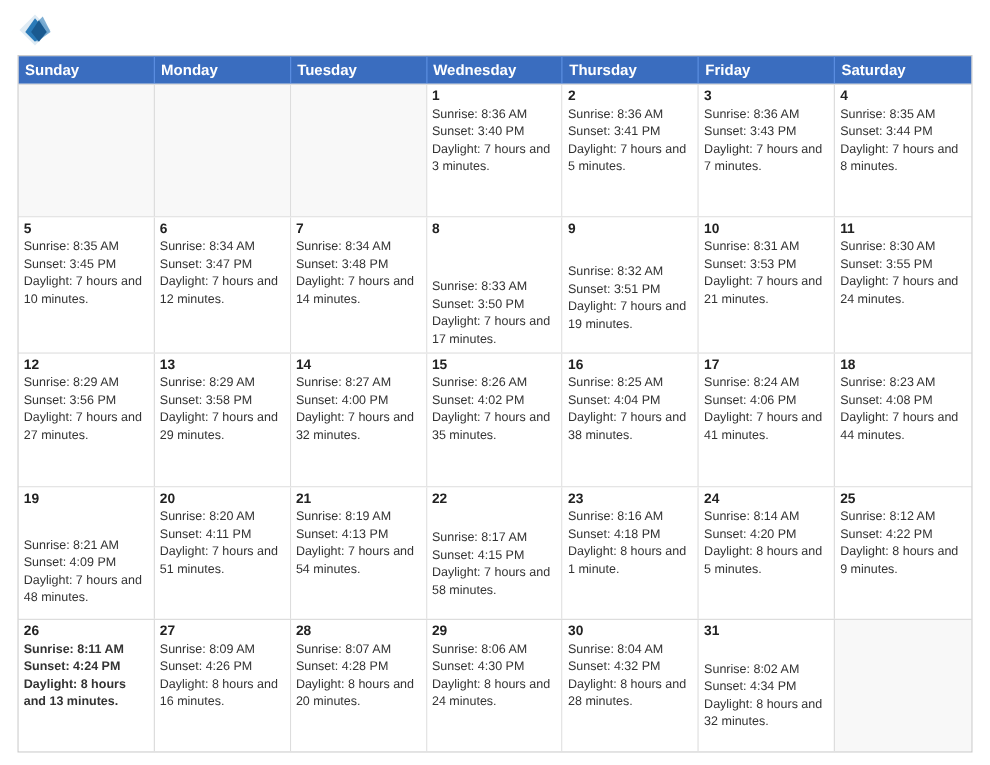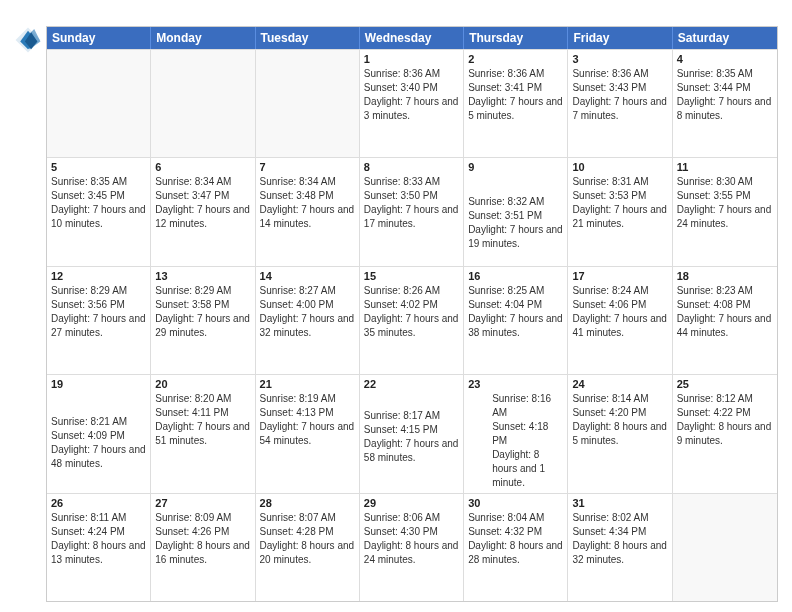--- a/index.html
+++ b/index.html
@@ -6,23 +6,23 @@
     body {
       font-family: Arial, sans-serif;
       background: #fff;
       width: 792px;
       height: 612px;
       overflow: hidden;
     }
     .page {
       width: 792px;
       height: 612px;
-      padding: 26px 14px 10px 14px;
-      display: flex;
-      flex-direction: row;
+      padding: 10px 14px 10px 14px;
+      display: flex;
+      flex-direction: column;
     }
     .header {
       display: flex;
       justify-content: space-between;
       align-items: flex-start;
       margin-bottom: 6px;
     }
     .logo {
       display: flex;
       align-items: center;
@@ -182,21 +182,21 @@
 Daylight: 7 hours and 12 minutes.</div>
           </div>
           <div class="cal-cell">
             <div class="day-num">7</div>
             <div class="day-info" style="white-space: pre-line;">Sunrise: 8:34 AM
 Sunset: 3:48 PM
 Daylight: 7 hours and 14 minutes.</div>
           </div>
           <div class="cal-cell">
             <div class="day-num">8</div>
-            <div class="day-info" style="white-space: pre-line;">Sunrise: 8:33 AM
+            <div class="day-info" style="white-space: pre-line; margin-top: 32px;">Sunrise: 8:33 AM
 Sunset: 3:50 PM
 Daylight: 7 hours and 17 minutes.</div>
           </div>
           <div class="cal-cell">
             <div class="day-num">9</div>
             <div class="day-info" style="white-space: pre-line; margin-top: 20px;">Sunrise: 8:32 AM
 Sunset: 3:51 PM
 Daylight: 7 hours and 19 minutes.</div>
           </div>
           <div class="cal-cell">
@@ -276,41 +276,41 @@
 Daylight: 7 hours and 54 minutes.</div>
           </div>
           <div class="cal-cell">
             <div class="day-num">22</div>
             <div class="day-info" style="white-space: pre-line; margin-top: 17px;">Sunrise: 8:17 AM
 Sunset: 4:15 PM
 Daylight: 7 hours and 58 minutes.</div>
           </div>
           <div class="cal-cell">
             <div class="day-num">23</div>
-            <div class="day-info" style="white-space: pre-line; margin-left: 24px;">Sunrise: 8:16 AM
+            <div class="day-info" style="white-space: pre-line;">Sunrise: 8:16 AM
 Sunset: 4:18 PM
 Daylight: 8 hours and 1 minute.</div>
           </div>
           <div class="cal-cell">
             <div class="day-num">24</div>
             <div class="day-info" style="white-space: pre-line;">Sunrise: 8:14 AM
 Sunset: 4:20 PM
 Daylight: 8 hours and 5 minutes.</div>
           </div>
           <div class="cal-cell">
             <div class="day-num">25</div>
             <div class="day-info" style="white-space: pre-line;">Sunrise: 8:12 AM
 Sunset: 4:22 PM
 Daylight: 8 hours and 9 minutes.</div>
           </div>
         </div>
         <div class="cal-row">
           <div class="cal-cell">
             <div class="day-num">26</div>
-            <div class="day-info" style="white-space: pre-line;">Sunrise: 8:11 AM
+            <div class="day-info" style="white-space: pre-line; font-weight: bold;">Sunrise: 8:11 AM
 Sunset: 4:24 PM
 Daylight: 8 hours and 13 minutes.</div>
           </div>
           <div class="cal-cell">
             <div class="day-num">27</div>
             <div class="day-info" style="white-space: pre-line;">Sunrise: 8:09 AM
 Sunset: 4:26 PM
 Daylight: 8 hours and 16 minutes.</div>
           </div>
           <div class="cal-cell">
@@ -326,21 +326,21 @@
 Daylight: 8 hours and 24 minutes.</div>
           </div>
           <div class="cal-cell">
             <div class="day-num">30</div>
             <div class="day-info" style="white-space: pre-line;">Sunrise: 8:04 AM
 Sunset: 4:32 PM
 Daylight: 8 hours and 28 minutes.</div>
           </div>
           <div class="cal-cell">
             <div class="day-num">31</div>
-            <div class="day-info" style="white-space: pre-line;">Sunrise: 8:02 AM
+            <div class="day-info" style="white-space: pre-line; margin-top: 16px;">Sunrise: 8:02 AM
 Sunset: 4:34 PM
 Daylight: 8 hours and 32 minutes.</div>
           </div>
           <div class="cal-cell empty"></div>
         </div>
       </div>
   </div>
 </div>
 
 </body></html>

